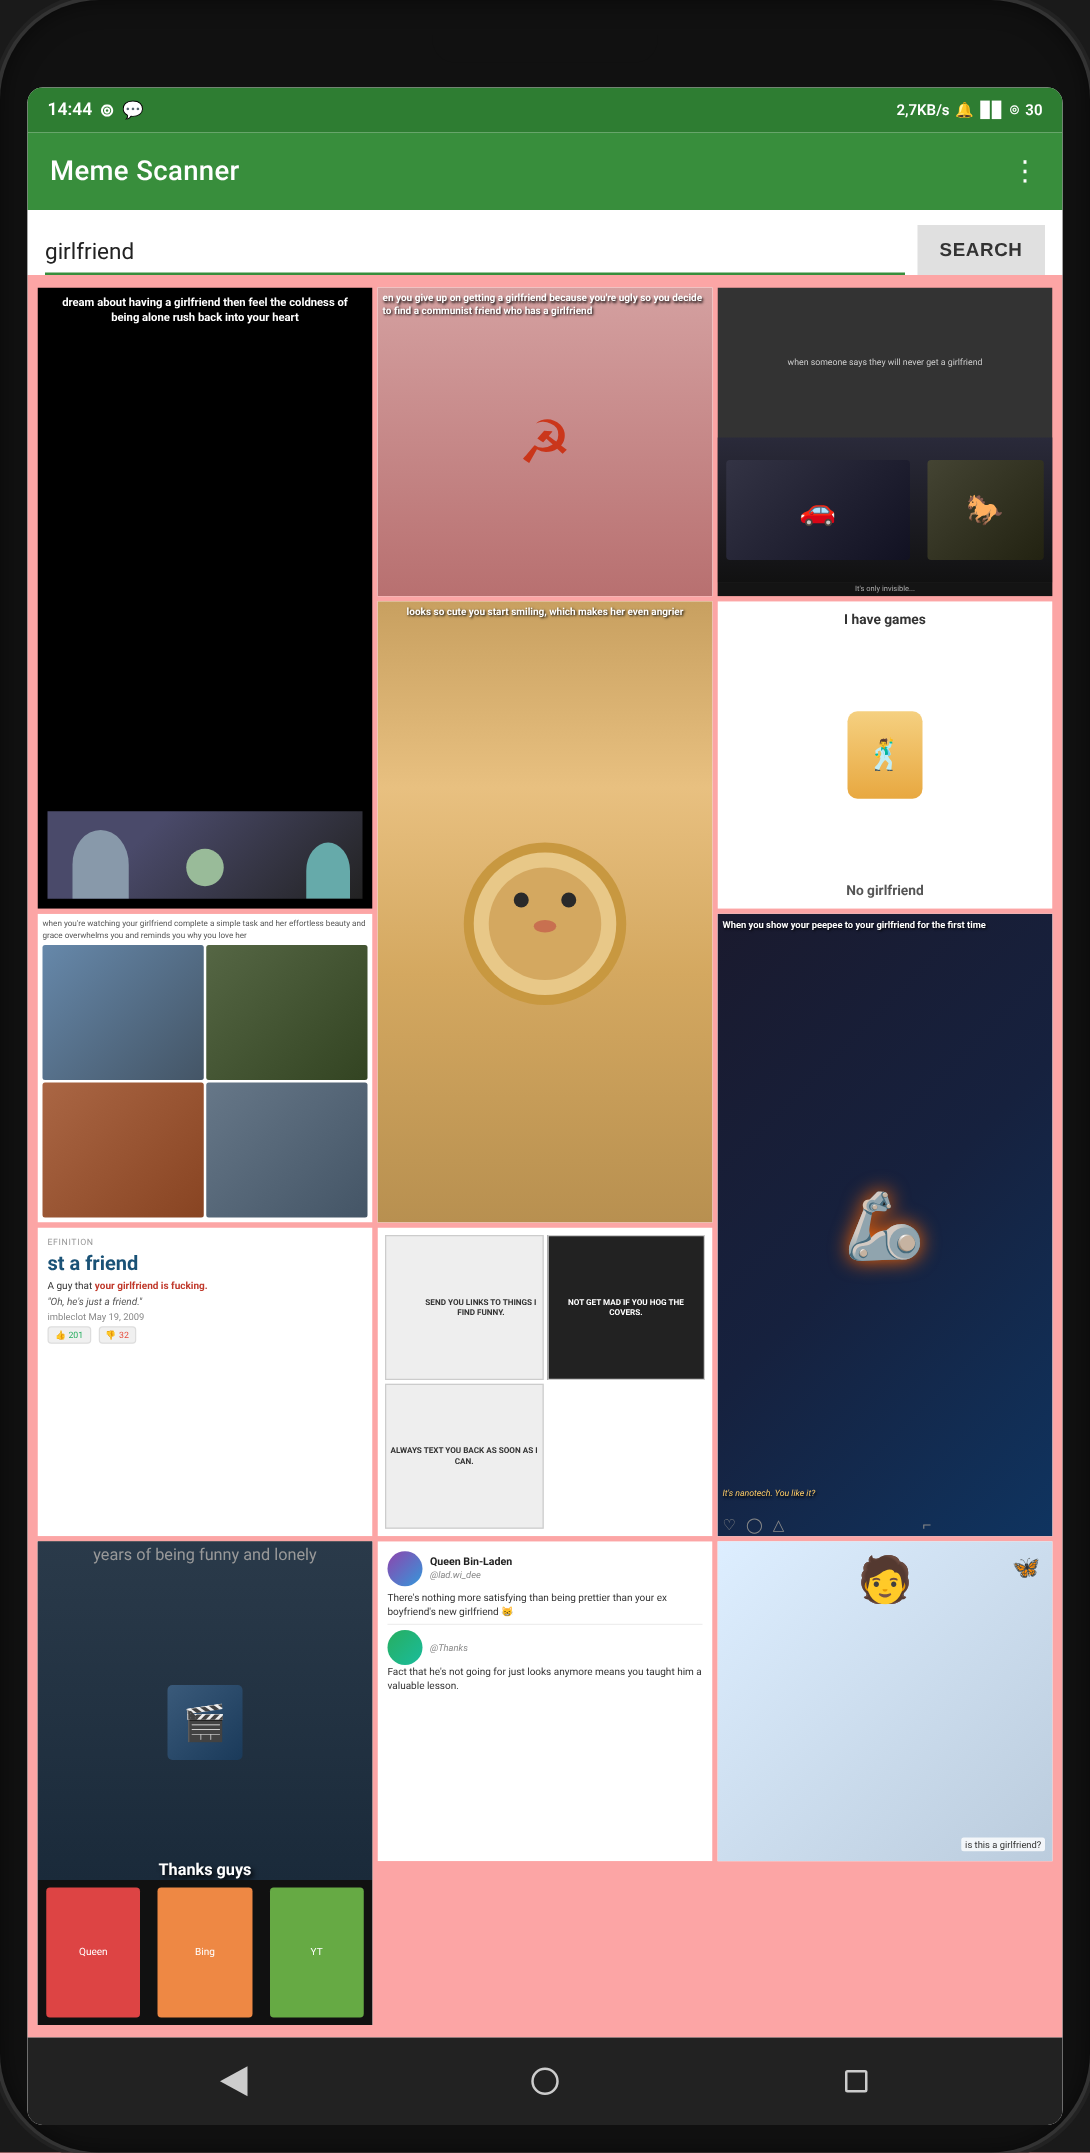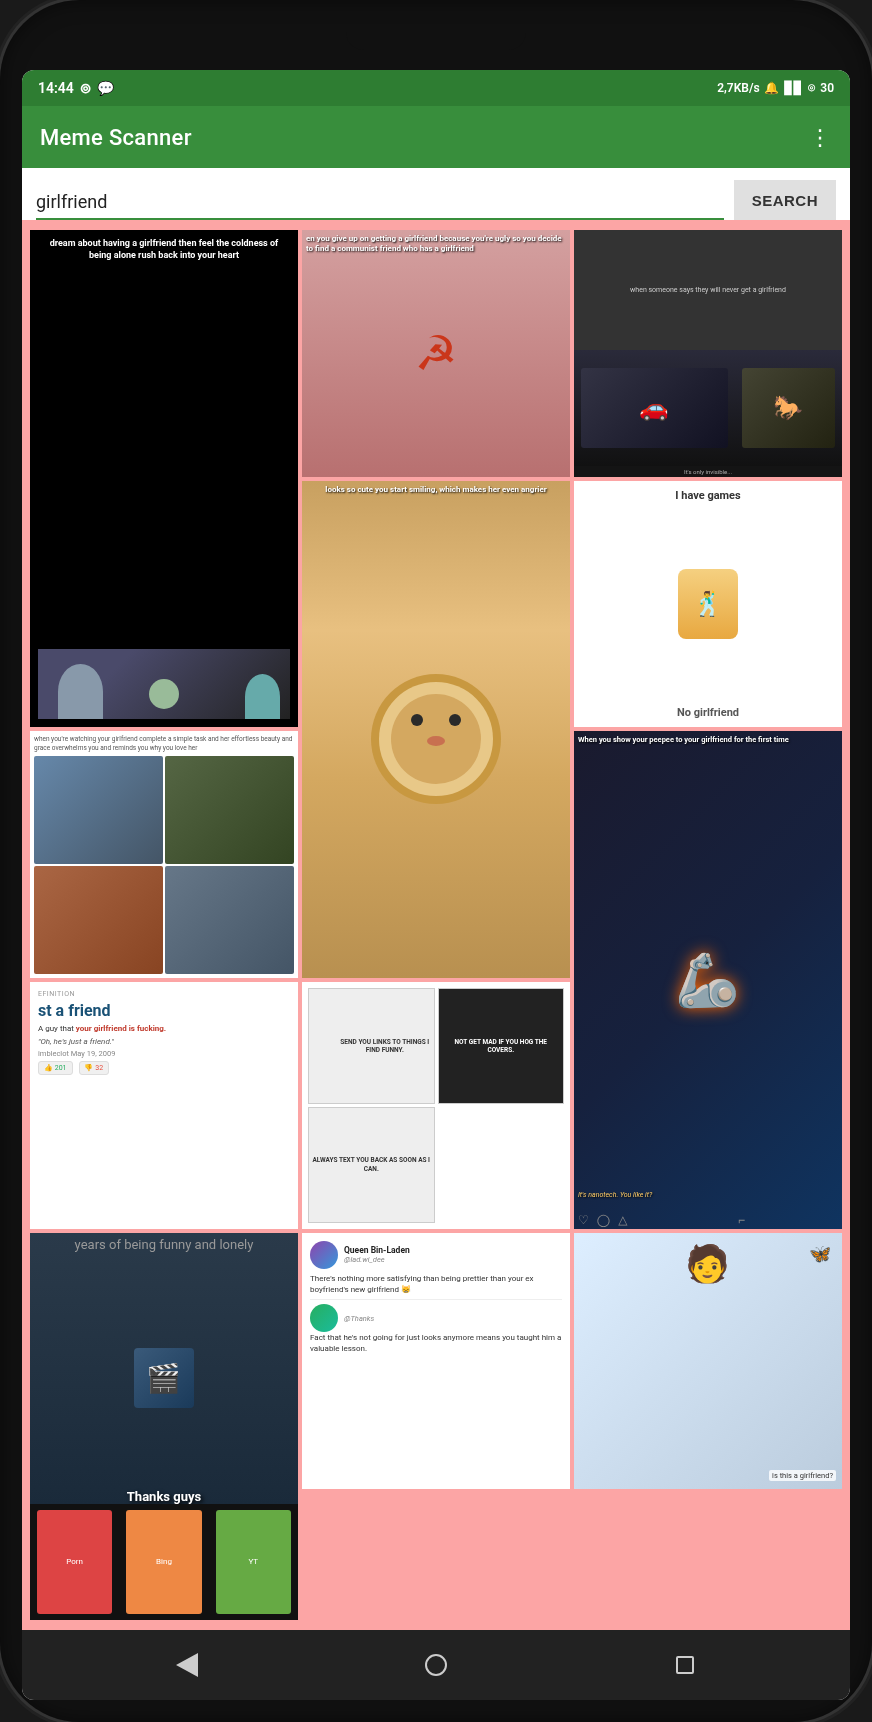--- a/index.html
+++ b/index.html
@@ -719,21 +719,21 @@
       <div class="meme-card tall">
         <div class="meme-thanks" style="width:100%;height:100%;">
           <div style="position:absolute;top:4px;left:0;right:0;text-align:center;font-size:13px;color:#999;">years of being funny and lonely</div>
           <div class="thanks-bg">
             <div style="display:flex;gap:8px;align-items:center;margin-top:20px;">
               <div style="width:60px;height:60px;background:linear-gradient(135deg,#3a5a7a,#1a3a5a);border-radius:4px;display:flex;align-items:center;justify-content:center;font-size:28px;">🎬</div>
             </div>
           </div>
           <div class="thanks-overlay">Thanks guys</div>
           <div class="thanks-bottom-bar">
-            <div class="thanks-thumb t1" style="display:flex;align-items:center;justify-content:center;font-size:8px;color:#fff;">Porn</div>
+            <div class="thanks-thumb t1" style="display:flex;align-items:center;justify-content:center;font-size:8px;color:#fff;">Queen</div>
             <div class="thanks-thumb" style="background:#e84;display:flex;align-items:center;justify-content:center;font-size:8px;color:#fff;">Bing</div>
             <div class="thanks-thumb t3" style="display:flex;align-items:center;justify-content:center;font-size:8px;color:#fff;">YT</div>
           </div>
         </div>
       </div>
 
       <div class="meme-card">
         <div class="meme-twitter">
           <div class="twitter-header">
             <div class="twitter-avatar"></div>

